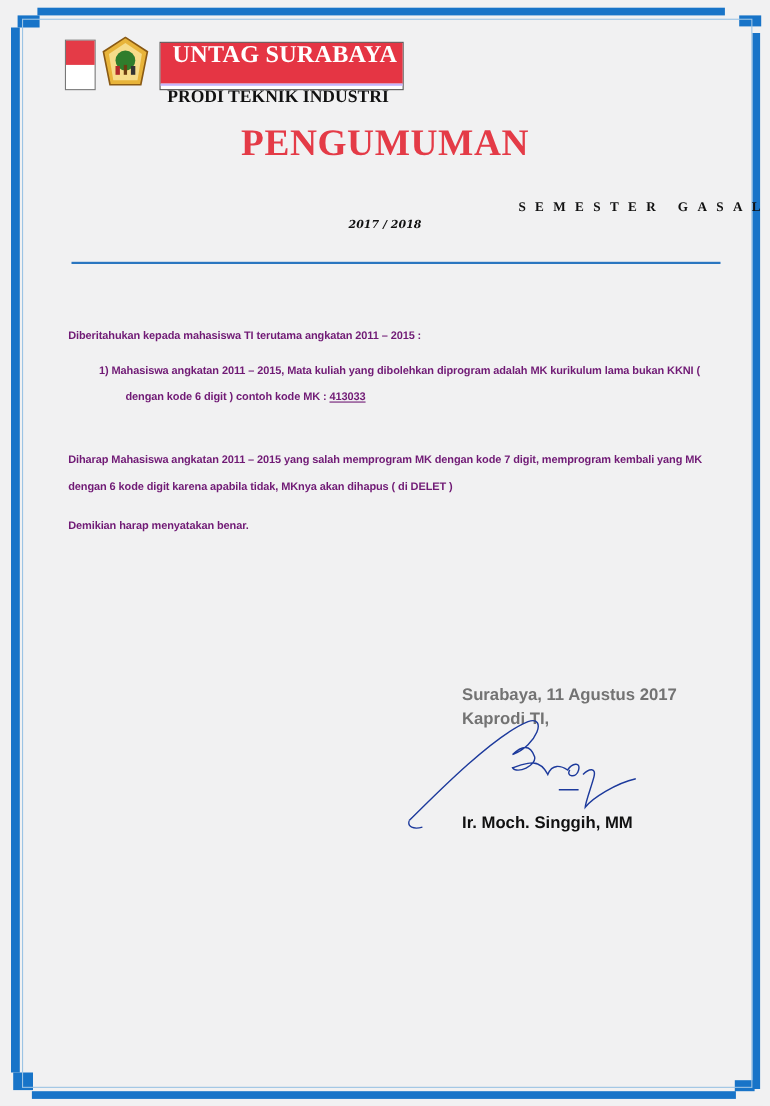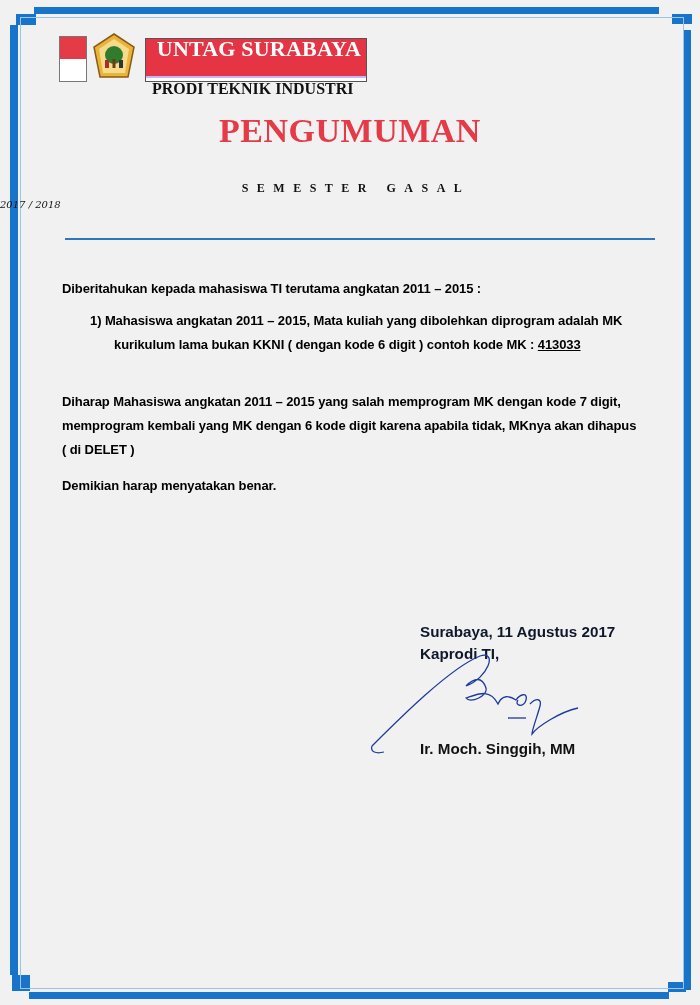--- a/index.html
+++ b/index.html
@@ -9,28 +9,28 @@
     .fb { position:absolute; background:#1874c8; }
     .thin { position:absolute; border:1px solid #9cc4e4; }
     
     .flag { position:absolute; left:59px; top:36px; width:26px; height:44px; border:1px solid #777; background:#fff; }
     .flag .red { height:50%; background:#e43b47; }
     .logo { position:absolute; left:92px; top:33px; width:44px; height:46px; }
     .inst-box { position:absolute; left:145px; top:38px; width:220px; height:42px; border:1px solid #555; background:#fff; }
     .inst-top { background:#e53544; color:#fff; font-family:"Liberation Serif", serif; font-weight:bold; font-size:22px; height:37px; line-height:20px; padding-left:6px; letter-spacing:0.2px;text-align:center;}
     .inst-bottom { color:#111; font-family:"Liberation Serif", serif; font-weight:bold; font-size:16px; height:21px; line-height:21px; padding-left:6px; border-top:2px solid #c4b5fd;}
     .title { position:absolute; left:0; width:700px; top:112px; text-align:center; font-family:"Liberation Serif", serif; font-weight:bold; color:#e43b47; font-size:34px; letter-spacing:0.5px; }
-    .subtitle { position:absolute; left:0; width:700px; top:181px; text-align:center; font-family:"Liberation Serif", serif; font-weight:bold; font-size:12px; letter-spacing:8.5px; color:#111; padding-left:12px; box-sizing:border-box;}
-    .year { position:absolute; left:0; width:700px; top:199px; font-family:"DejaVu Serif", serif; font-style:italic; font-size:10px; color:#111; }
+    .subtitle { position:absolute; left:0; width:700px; top:181px; text-align:right; font-family:"Liberation Serif", serif; font-weight:bold; font-size:12px; letter-spacing:8.5px; color:#111; padding-left:12px; box-sizing:border-box;}
+    .year { position:absolute; left:0; width:700px; top:199px; text-align:center; font-family:"DejaVu Serif", serif; font-style:italic; font-size:10px; color:#111;font-weight:bold; }
     .hr { position:absolute; left:65px; top:238px; width:590px; height:2px; background:#2a76c0; }
-    .body { position:absolute; left:62px; top:277px; width:600px; color:#000000; font-family:"Liberation Sans", sans-serif; font-weight:bold; font-size:13px; line-height:24px; letter-spacing:-0.1px;}
+    .body { position:absolute; left:62px; top:294px; width:600px; color:#701a75; font-family:"Liberation Sans", sans-serif; font-weight:bold; font-size:10px; line-height:24px; letter-spacing:-0.1px;}
     .p { margin:0; }
     .item { position:relative; padding-left:52px; text-indent:-24px; margin:0; }
     .u { text-decoration:underline; }
-    .sig { position:absolute; left:420px; top:621px; color:#0f172a; font-weight:bold; font-size:15.2px; line-height:22px; font-family:"Liberation Sans", sans-serif;}
+    .sig { position:absolute; left:420px; top:621px; color:#737373; font-weight:bold; font-size:15.2px; line-height:22px; font-family:"Liberation Sans", sans-serif;}
     .signame { position:absolute; left:420px; top:740px; color:#111; font-weight:bold; font-size:15.2px; font-family:"Liberation Sans", sans-serif;}
     .scrawl { position:absolute; left:370px; top:648px; width:240px; height:120px; }
   </style>
 </head>
 <body>
 
 <div class="page">
 
   <div class="fb" style="left:34px;top:7px;width:625px;height:7px;"></div>
   <div class="fb" style="left:16px;top:14px;width:20px;height:11px;"></div>

